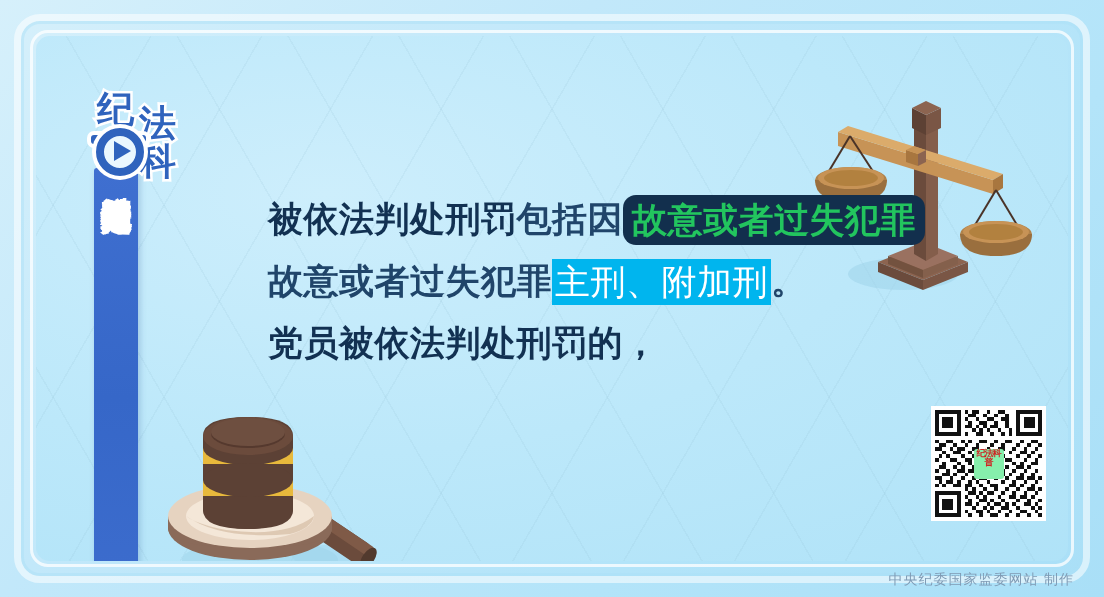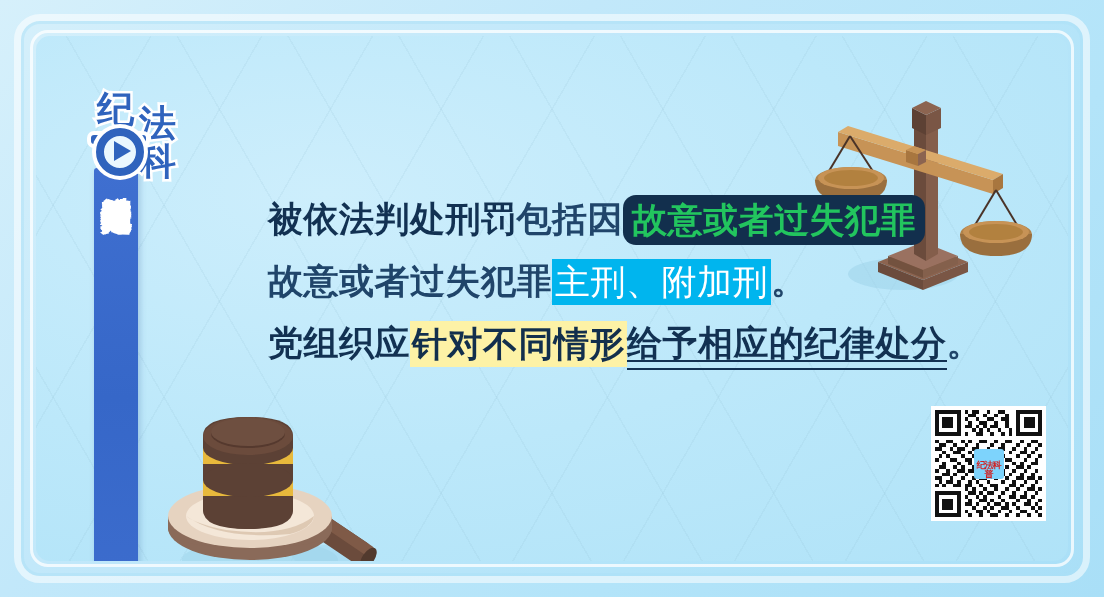--- a/index.html
+++ b/index.html
@@ -107,22 +107,22 @@
   
   .gavel{position:absolute;left:104px;top:352px;width:250px;height:215px;z-index:4;}
   
   .qr{
     position:absolute;right:22px;bottom:40px;width:115px;height:115px;z-index:6;
     background:#fff;padding:4px;box-sizing:border-box;
   }
   .qr svg{display:block;width:100%;height:100%;}
   .qr .qlogo{
     position:absolute;left:50%;top:50%;transform:translate(-50%,-50%);
-    width:30px;height:30px;background:#7dd3fc;border-radius:3px;
-    display:flex;align-items:flex-end;justify-content:center;
+    width:30px;height:30px;background:#86efac;border-radius:3px;
+    display:flex;align-items:flex-start;justify-content:center;
   }
   .qr .qlogo i{
     font-style:normal;color:#d02222;font-size:9px;font-weight:700;line-height:9px;
     font-family:"DejaVu Sans","Liberation Sans",sans-serif;text-align:center;
     display:block;letter-spacing:-1px;
   }
   
   .credit{
     position:absolute;right:30px;bottom:8px;z-index:8;
     font-size:14px;color:#7f9bb5;letter-spacing:1px;
@@ -213,24 +213,24 @@
     <div class="copy">
 
       <div class="ln">
         <span class="b">被依法判处刑罚</span><span class="n">包括因</span><span class="chip">故意或者过失犯罪</span>
       </div>
 
       <div class="ln">
         <span class="n">故意或者过失犯罪</span><span class="cyan">主刑、附加刑</span><span class="n">。</span>
       </div>
 
-
       <div class="ln">
-        <span class="b">党组织应</span><span class="yellow">针对不同情形</span><span class="dunder">给予相应的纪律处分</span><span class="n">。</span>
+        <span class="b">党员被依法判处刑罚的，</span>
       </div>
+
 
     </div>
 
     <div class="qr">
       <svg viewBox="0 0 29 29" shape-rendering="crispEdges" xmlns="http://www.w3.org/2000/svg">
         <rect width="29" height="29" fill="#fff"></rect>
         <g fill="#111">
           <rect x="0" y="0" width="7" height="1"></rect>
             <rect x="0" y="6" width="7" height="1"></rect>
           <rect x="0" y="0" width="1" height="7"></rect>
@@ -462,14 +462,15 @@
 
     <div class="vtitle">
       <span>对被依法判处刑罚党员的纪律处分</span>
     </div>
 
   </div>
 
   <div class="frame-inner"></div>
   <div class="frame-outer"></div>
 
+  <div class="credit">中央纪委国家监委网站 制作</div>
 
 </div>
 
 </body></html>

